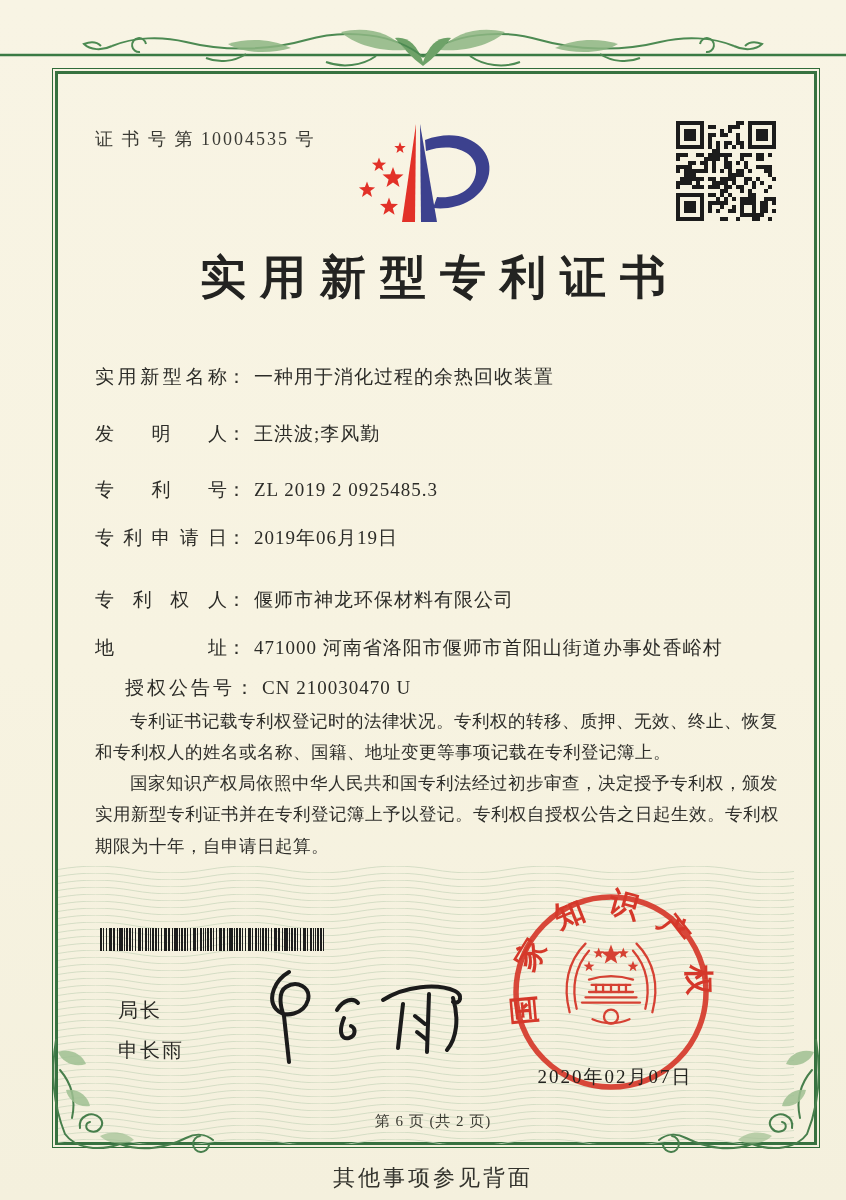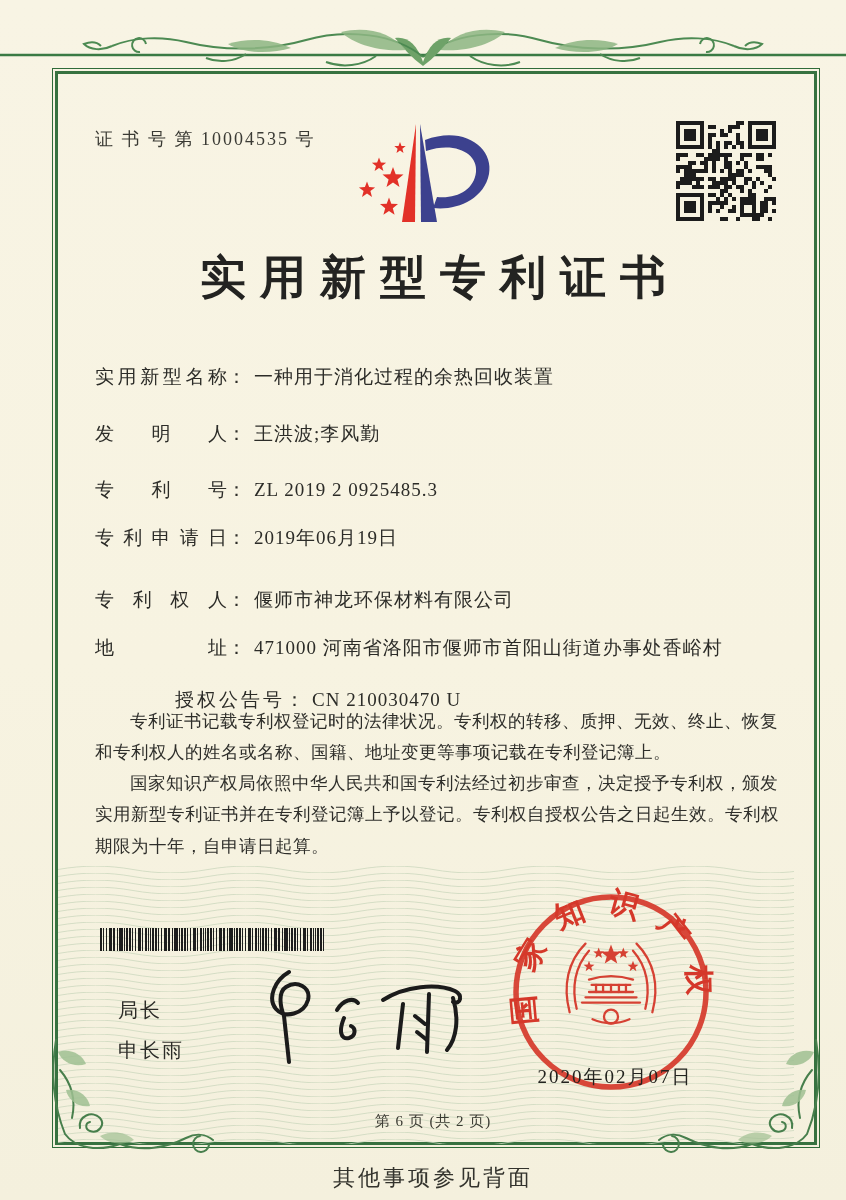--- a/index.html
+++ b/index.html
@@ -26,26 +26,26 @@
   .title { position:absolute; left:0; right:0; top:247px; text-align:center; font-size:46px;
            font-weight:700; letter-spacing:14px; text-indent:14px; color:#232321; z-index:2; }
   
   .fields { position:absolute; left:95px; right:68px; top:362px; font-size:19px; z-index:2; }
   .frow { line-height:30px; white-space:nowrap; }
   .frow:nth-of-type(1){ margin-bottom:27px; }
   .frow:nth-of-type(2){ margin-bottom:26px; }
   .frow:nth-of-type(3){ margin-bottom:18px; }
   .frow:nth-of-type(4){ margin-bottom:32px; }
   .frow:nth-of-type(5){ margin-bottom:18px; }
-  .frow:nth-of-type(6){ margin-bottom:22px; }
+  .frow:nth-of-type(6){ margin-bottom:10px; }
   .flabel { display:inline-block; width:132px; text-align:justify; text-align-last:justify; vertical-align:top; }
   .fcolon { margin-right:8px; }
   .fvalue { letter-spacing:1px; }
   .grant-row { display:flex; line-height:30px; }
-  .grant-no { margin-left:80px; }
+  .grant-no { margin-left:30px; }
   .grant-no .glabel { letter-spacing:3px; }
   
   .body-text { position:absolute; left:95px; right:72px; top:706px; font-size:17.5px;
                line-height:1.78; letter-spacing:.5px; color:#2e2e2a; z-index:2; }
   .body-text p { margin:0; text-indent:2em; }
   
   .barcode { position:absolute; left:100px; top:928px; width:232px; height:23px; z-index:2; }
   .director { position:absolute; left:118px; top:990px; font-size:20px; line-height:40px; letter-spacing:2px; z-index:2; }
   .sig-script { position:absolute; left:225px; top:958px; width:252px; height:112px; z-index:2; }
   .seal { position:absolute; left:505px; top:886px; width:212px; height:212px; z-index:2; }

